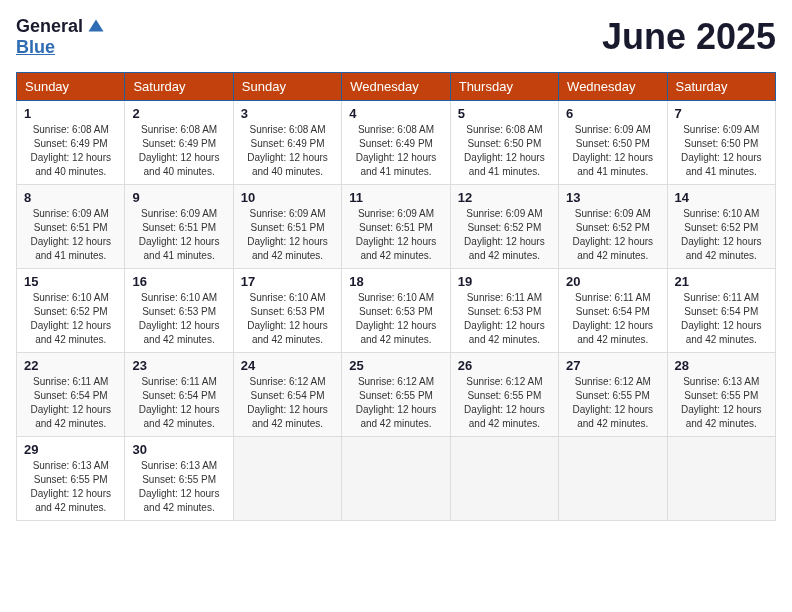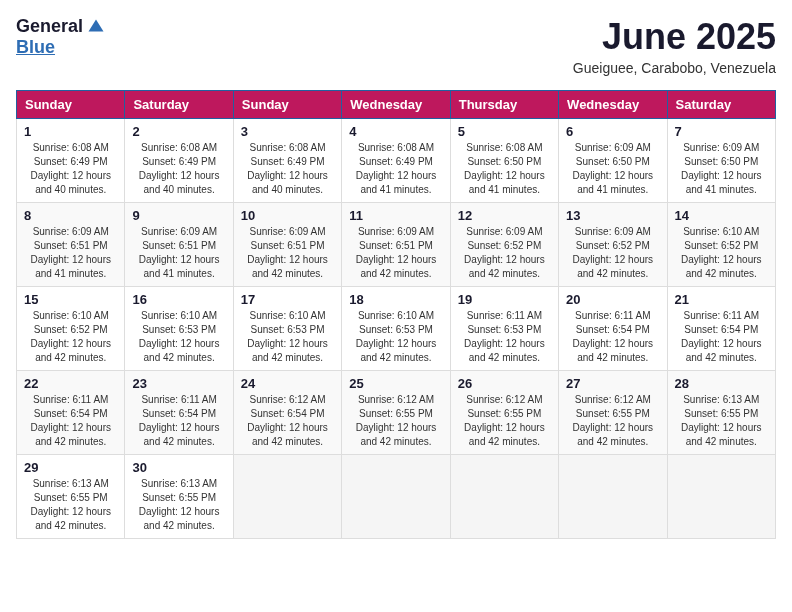--- a/index.html
+++ b/index.html
@@ -54,26 +54,26 @@
       font-size: 14px;
       color: #333;
       margin-top: 2px;
     }
     .calendar {
       width: 100%;
       border-collapse: collapse;
       border: 1px solid #ccc;
     }
     .calendar th {
-      background-color: #be185d;
+      background-color: #c2410c;
       color: #fff;
       text-align: left;
       padding: 6px 8px;
       font-size: 13px;
-      font-weight: bold;
+      font-weight: normal;
       border: 1px solid #2060a0;
     }
     .calendar td {
       vertical-align: top;
       padding: 5px 7px;
       font-size: 10.5px;
       color: #222;
       border: 1px solid #ddd;
       width: calc(100% / 7);
       min-height: 80px;
@@ -112,21 +112,20 @@
       <svg class="logo-icon" viewBox="0 0 24 24" xmlns="http://www.w3.org/2000/svg">
         <polygon points="12,2 22,18 2,18" fill="#2e6db4"></polygon>
       </svg>
     </div>
     <div>
       <span class="logo-blue">Blue</span>
     </div>
   </div>
   <div class="title-section">
     <div class="month-title">June 2025</div>
-    <div class="location">Gueiguee, Carabobo, Venezuela</div>
   </div>
 </div>
 
 <table class="calendar">
   <thead>
     <tr>
     <th>Sunday</th>
         <th>Saturday</th>
         <th>Sunday</th>
         <th>Wednesday</th>

